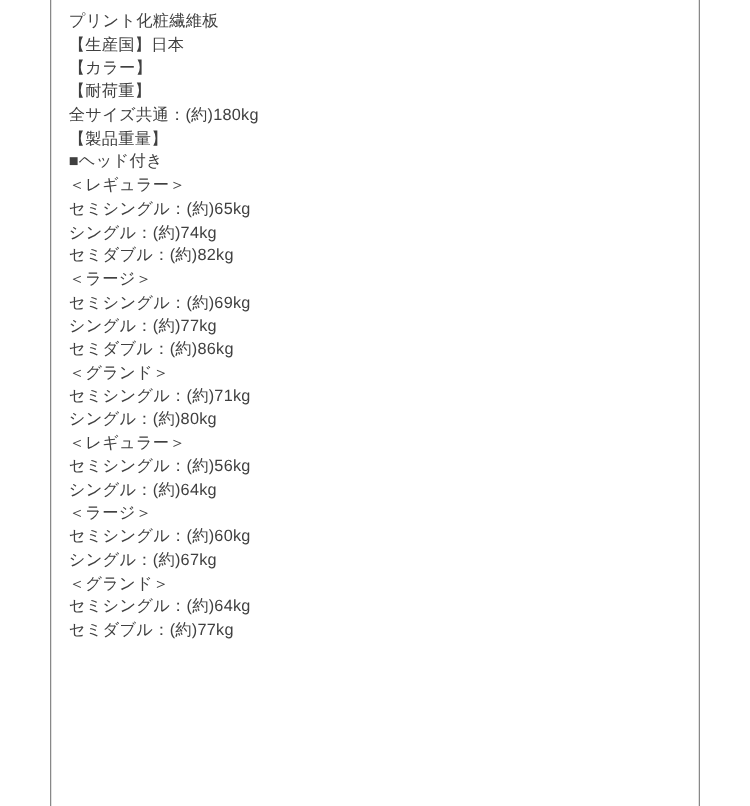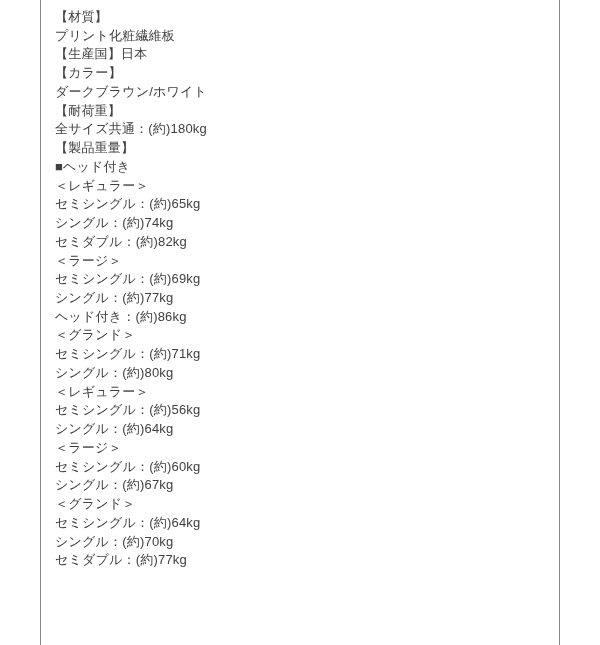--- a/index.html
+++ b/index.html
@@ -41,45 +41,42 @@
     white-space: pre;
     letter-spacing: 0.2px;
   }
 </style>
 </head>
 <body>
 
 <div class="page">
   <div class="spec-box">
     <div id="spec-lines">
-        <p class="spec-line">【材質】</p>
         <p class="spec-line">プリント化粧繊維板</p>
         <p class="spec-line">【生産国】日本</p>
         <p class="spec-line">【カラー】</p>
-        <p class="spec-line">ダークブラウン/ホワイト</p>
         <p class="spec-line">【耐荷重】</p>
         <p class="spec-line">全サイズ共通：(約)180kg</p>
         <p class="spec-line">【製品重量】</p>
         <p class="spec-line">■ヘッド付き</p>
         <p class="spec-line">＜レギュラー＞</p>
         <p class="spec-line">セミシングル：(約)65kg</p>
         <p class="spec-line">シングル：(約)74kg</p>
         <p class="spec-line">セミダブル：(約)82kg</p>
         <p class="spec-line">＜ラージ＞</p>
         <p class="spec-line">セミシングル：(約)69kg</p>
         <p class="spec-line">シングル：(約)77kg</p>
-        <p class="spec-line">ヘッド付き：(約)86kg</p>
+        <p class="spec-line">セミダブル：(約)86kg</p>
         <p class="spec-line">＜グランド＞</p>
         <p class="spec-line">セミシングル：(約)71kg</p>
         <p class="spec-line">シングル：(約)80kg</p>
         <p class="spec-line">＜レギュラー＞</p>
         <p class="spec-line">セミシングル：(約)56kg</p>
         <p class="spec-line">シングル：(約)64kg</p>
         <p class="spec-line">＜ラージ＞</p>
         <p class="spec-line">セミシングル：(約)60kg</p>
         <p class="spec-line">シングル：(約)67kg</p>
         <p class="spec-line">＜グランド＞</p>
         <p class="spec-line">セミシングル：(約)64kg</p>
-        <p class="spec-line">シングル：(約)70kg</p>
         <p class="spec-line">セミダブル：(約)77kg</p>
       </div>
   </div>
 </div>
 
 </body></html>

